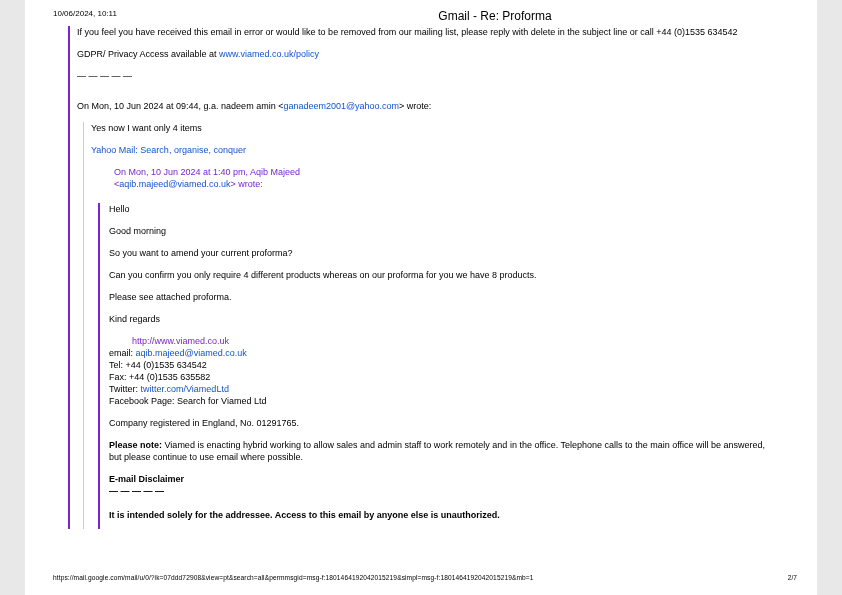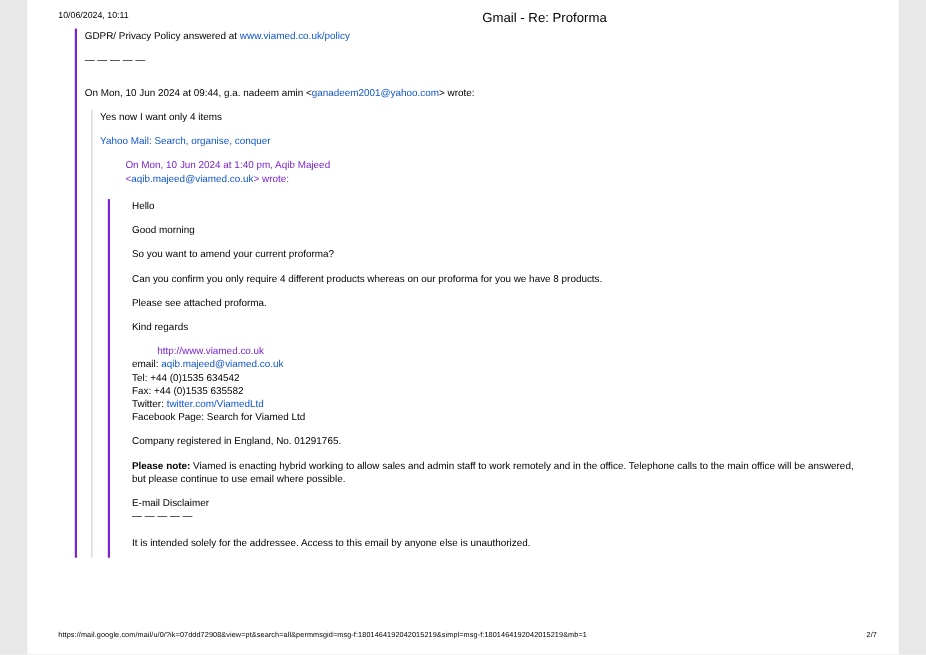--- a/index.html
+++ b/index.html
@@ -11,46 +11,49 @@
   }
   .hdr-date  { position:absolute; top:9px;  left:28px;  font-size:8px; }
   .hdr-title { position:absolute; top:9px;  left:470px; transform:translateX(-50%); font-size:12px; }
   .ftr-url   { position:absolute; top:574px; left:28px;  font-size:6.6px; letter-spacing:0.1px; }
   .ftr-page  { position:absolute; top:574px; right:20px; font-size:6.6px; }
 
   .content { position:absolute; top:26px; left:28px; right:24px; font-size:9px; line-height:12px; }
 
   blockquote.q1 { margin:0 0 0 15px; border-left:2px solid #7a25d0; padding-left:7px; }
   blockquote.q2 { margin:0 0 0 6px;  border-left:1px solid #cccccc; padding-left:7px; }
-  blockquote.q3 { margin:13px 0 0 7px; border-left:2px solid #7a25d0; padding-left:20px; padding-bottom:8px; }
+  blockquote.q3 { margin:13px 0 0 7px; border-left:2px solid #7a25d0; padding-left:9px; padding-bottom:8px; }
 
   p { margin:0 0 10px 0; }
   p.mt18 { margin-top:18px; }
-  p.last { margin-bottom:0; }
+  p.last { margin-bottom:0;font-weight:bold; }
 
   a { text-decoration:none; cursor:pointer; }
   .blue   { color:#1155cc; }
   .purple { color:#7a25d0;margin-left:23px; }
   .bold   { font-weight:bold; }
 </style>
 </head>
 <body>
 
 <div class="page">
 
   <span class="hdr-date">10/06/2024, 10:11</span>
   <span class="hdr-title">Gmail - Re: Proforma</span>
 
   <div class="content">
 
     <blockquote class="q1">
 
+      <p>
+        <span>If you feel you have received this email in error or would like to be removed from our mailing list, please reply with delete in the subject line or call +44 (0)1535 634542</span>
+      </p>
 
       <p>
-        <span>GDPR/ Privacy Policy answered at </span><a class="blue">www.viamed.co.uk/policy</a>
+        <span>GDPR/ Privacy Access available at </span><a class="blue">www.viamed.co.uk/policy</a>
       </p>
 
       <p>
         <span>— — — — —</span>
       </p>
 
       <p class="mt18">
         <span>On Mon, 10 Jun 2024 at 09:44, g.a. nadeem amin &lt;</span><a class="blue">ganadeem2001@yahoo.com</a><span>&gt; wrote:</span>
       </p>
 

